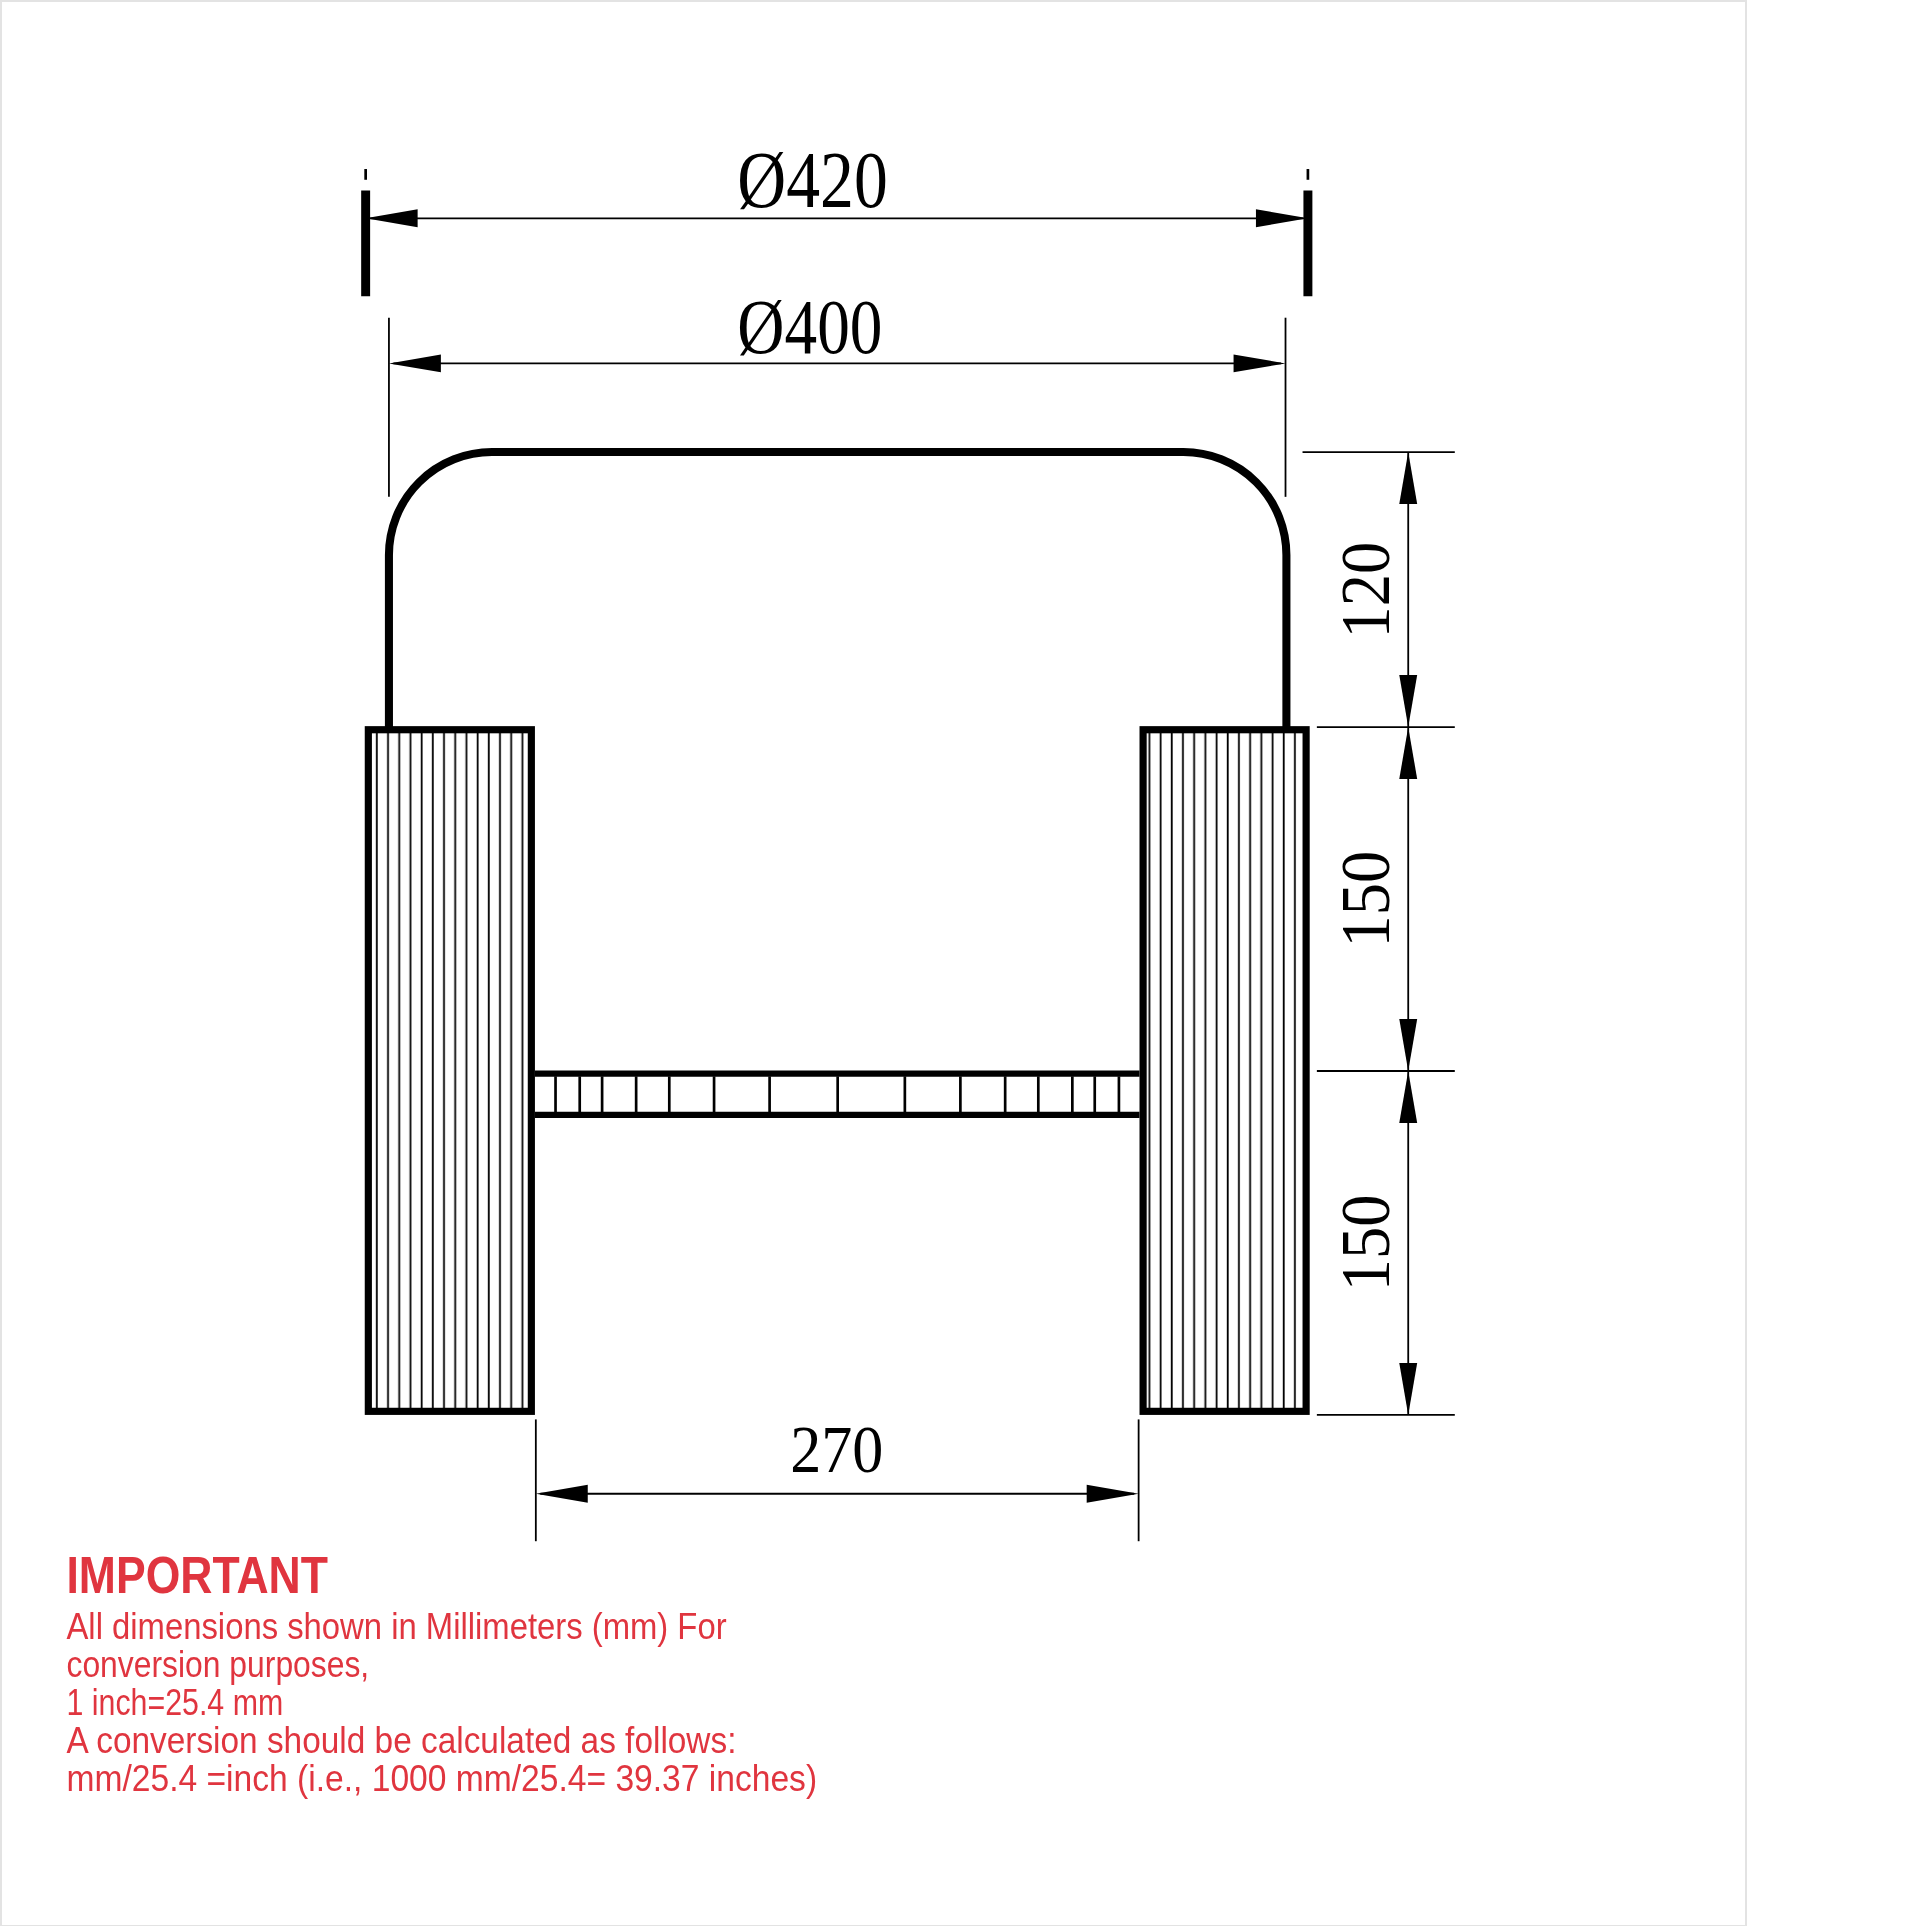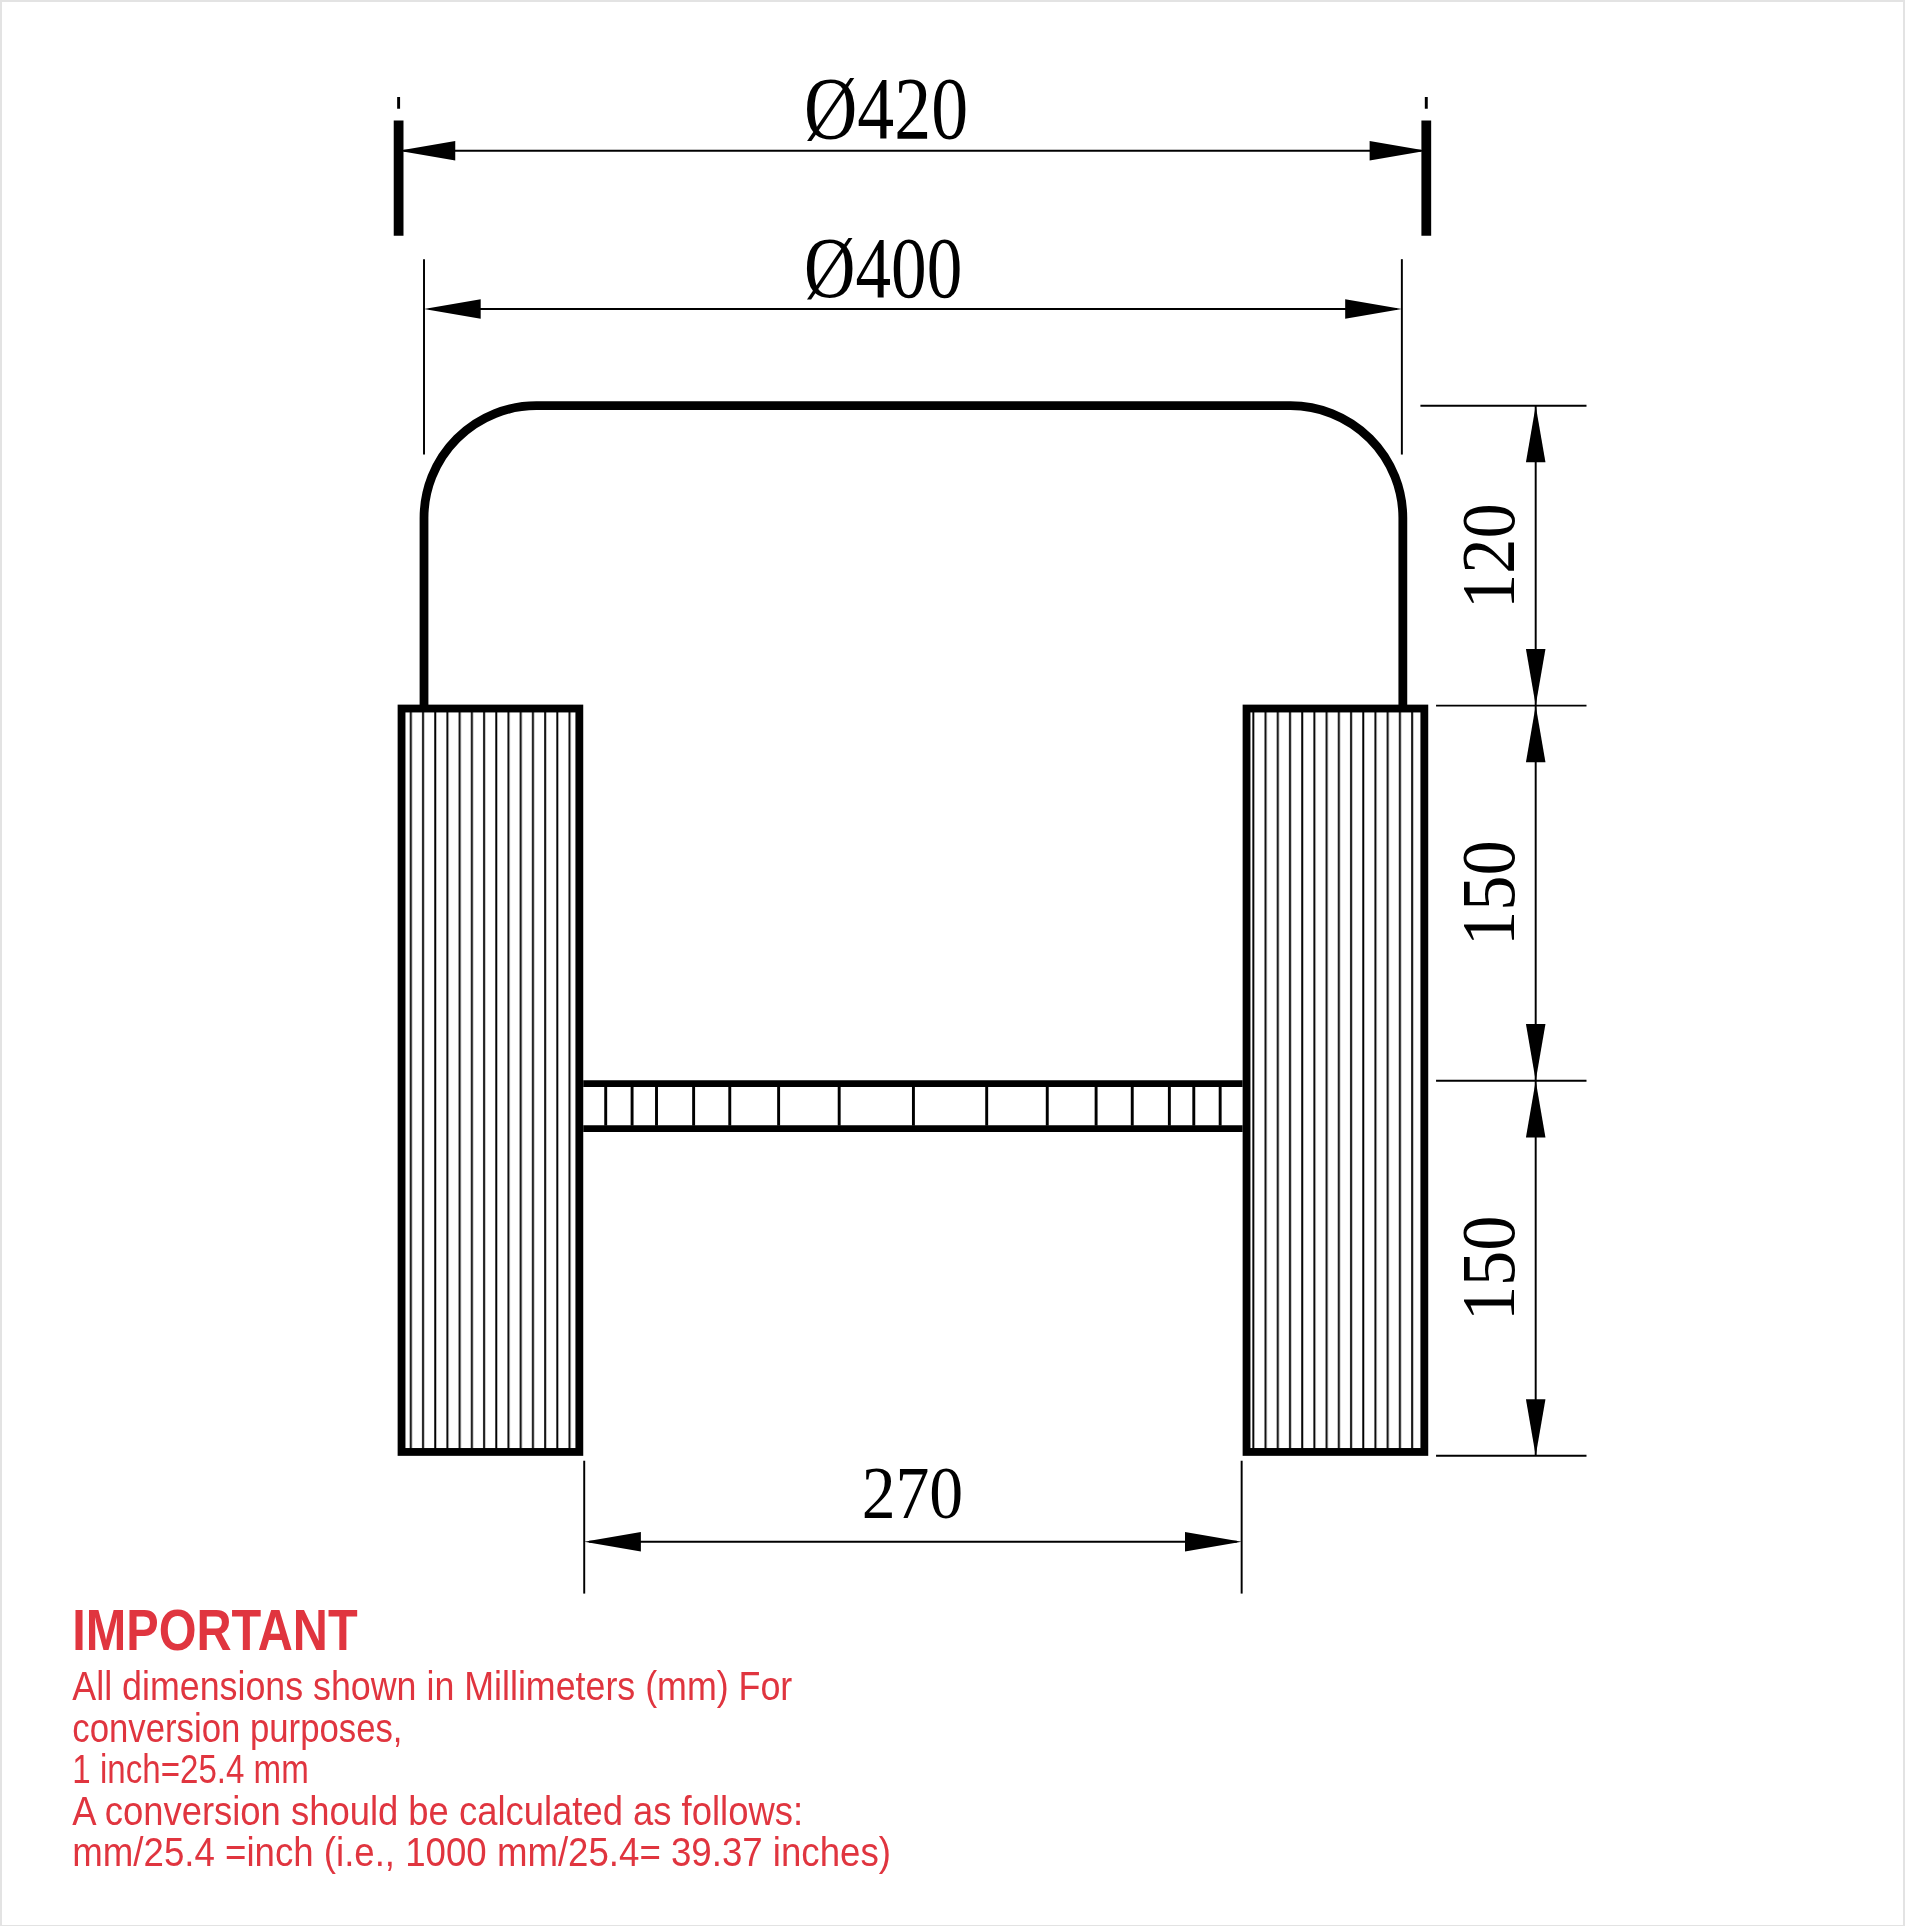--- a/index.html
+++ b/index.html
@@ -1,20 +1,20 @@
 <!DOCTYPE html>
 <html style="--bg: #ffffff; --ink: #000000; --red: #e0353f;"><head>
 <meta charset="utf-8">
 <style>
   :root{
     --bg:#ffffff; --ink:#000000; --red:#e0353f; --edge:#e3e3e3;
   }
   html,body{margin:0;padding:0;background:#fff;}
   .page{
-    position:relative; width:1905px; height:1927px;
+    position:relative; width:1747px; height:1927px;
     background:var(--bg); box-sizing:border-box;
     border:2px solid var(--edge);
     font-family:"Liberation Serif","DejaVu Serif",serif;
   }
   svg{position:absolute;left:0;top:0;width:100%;height:100%;}
   .ln{stroke:var(--ink);fill:none;}
   .arrow{fill:var(--ink);stroke:none;}
   .hatchrect{stroke:var(--ink);}
   .dimtext{fill:var(--ink);font-family:"Liberation Serif","DejaVu Serif",serif;}
   .red-title{fill:var(--red);font-family:"Liberation Sans","DejaVu Sans",sans-serif;font-weight:bold;}

